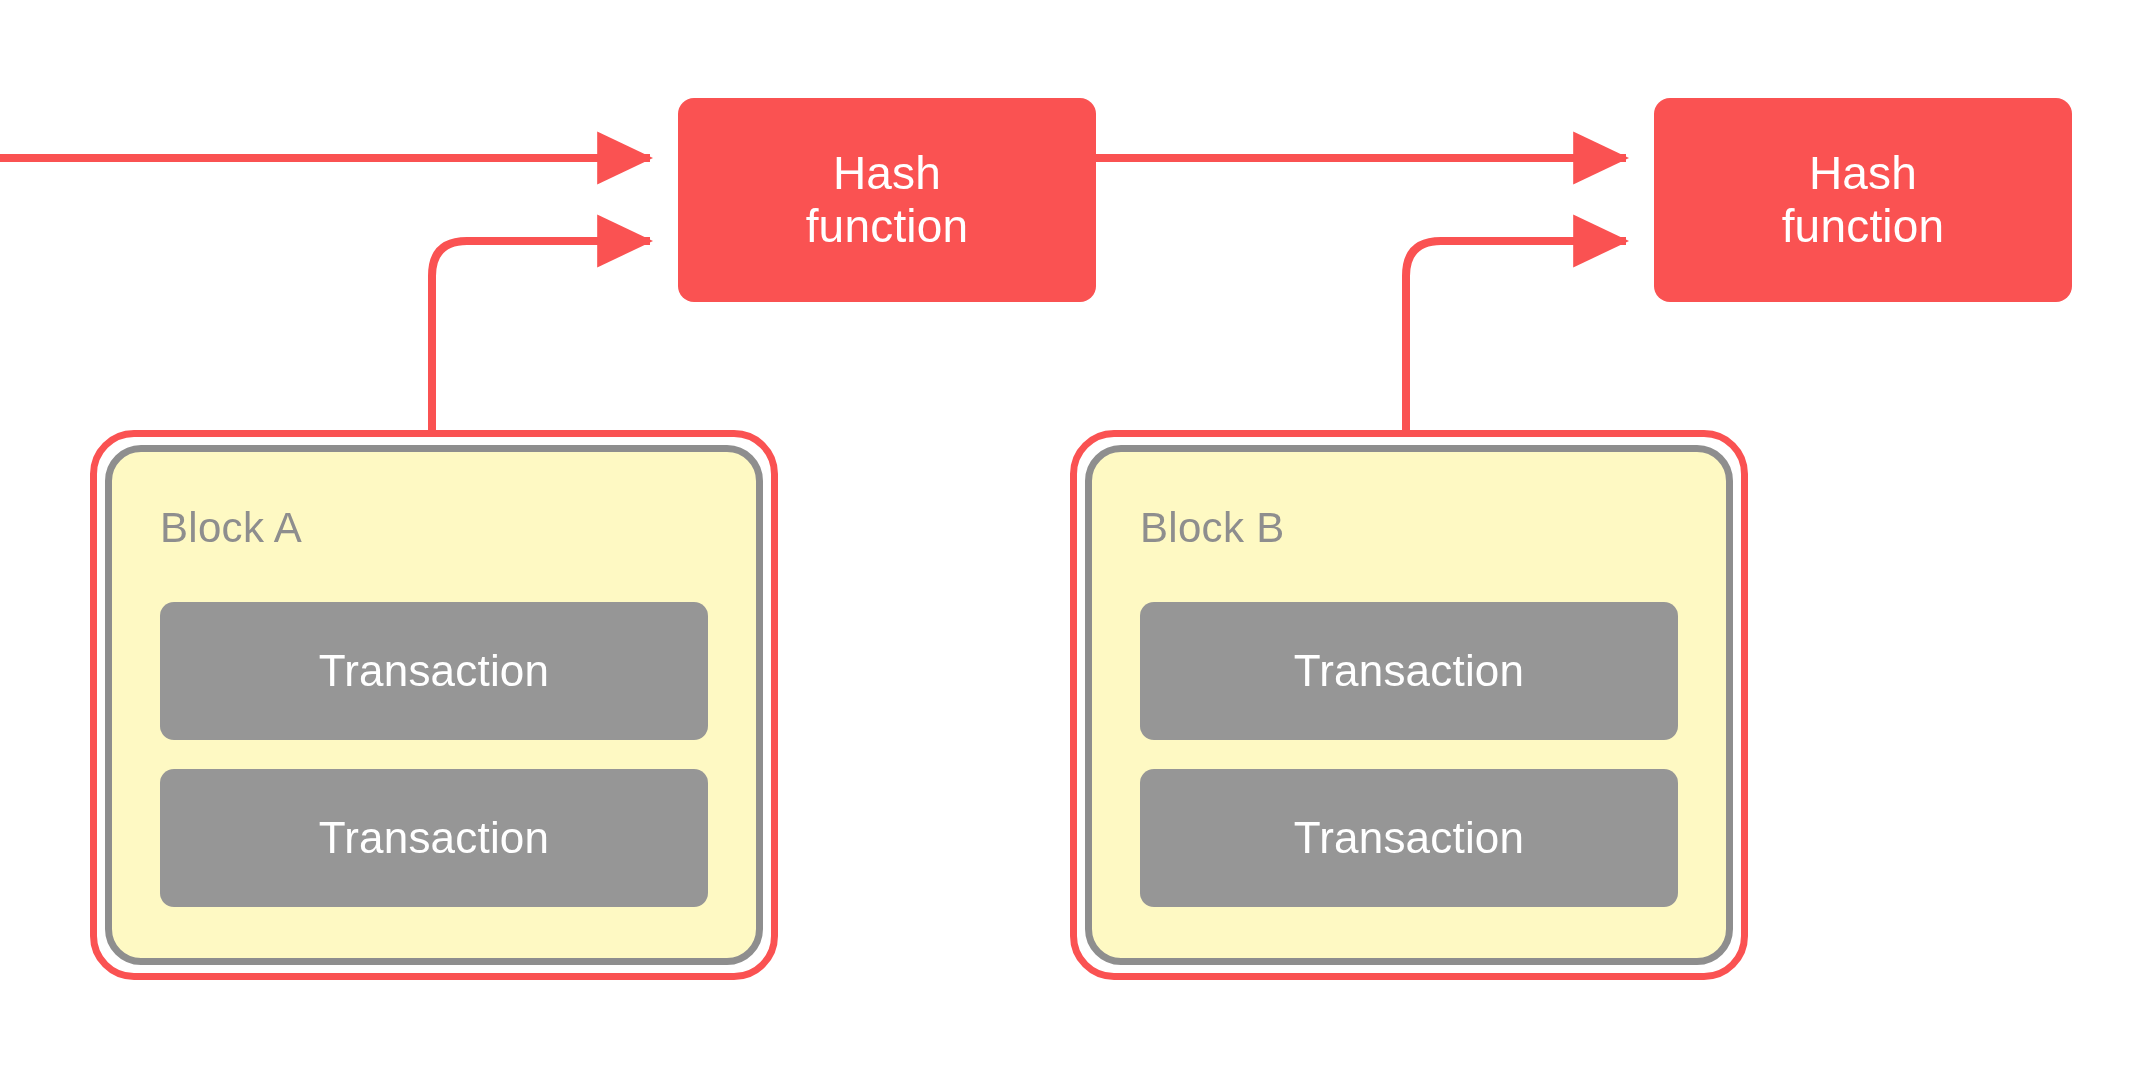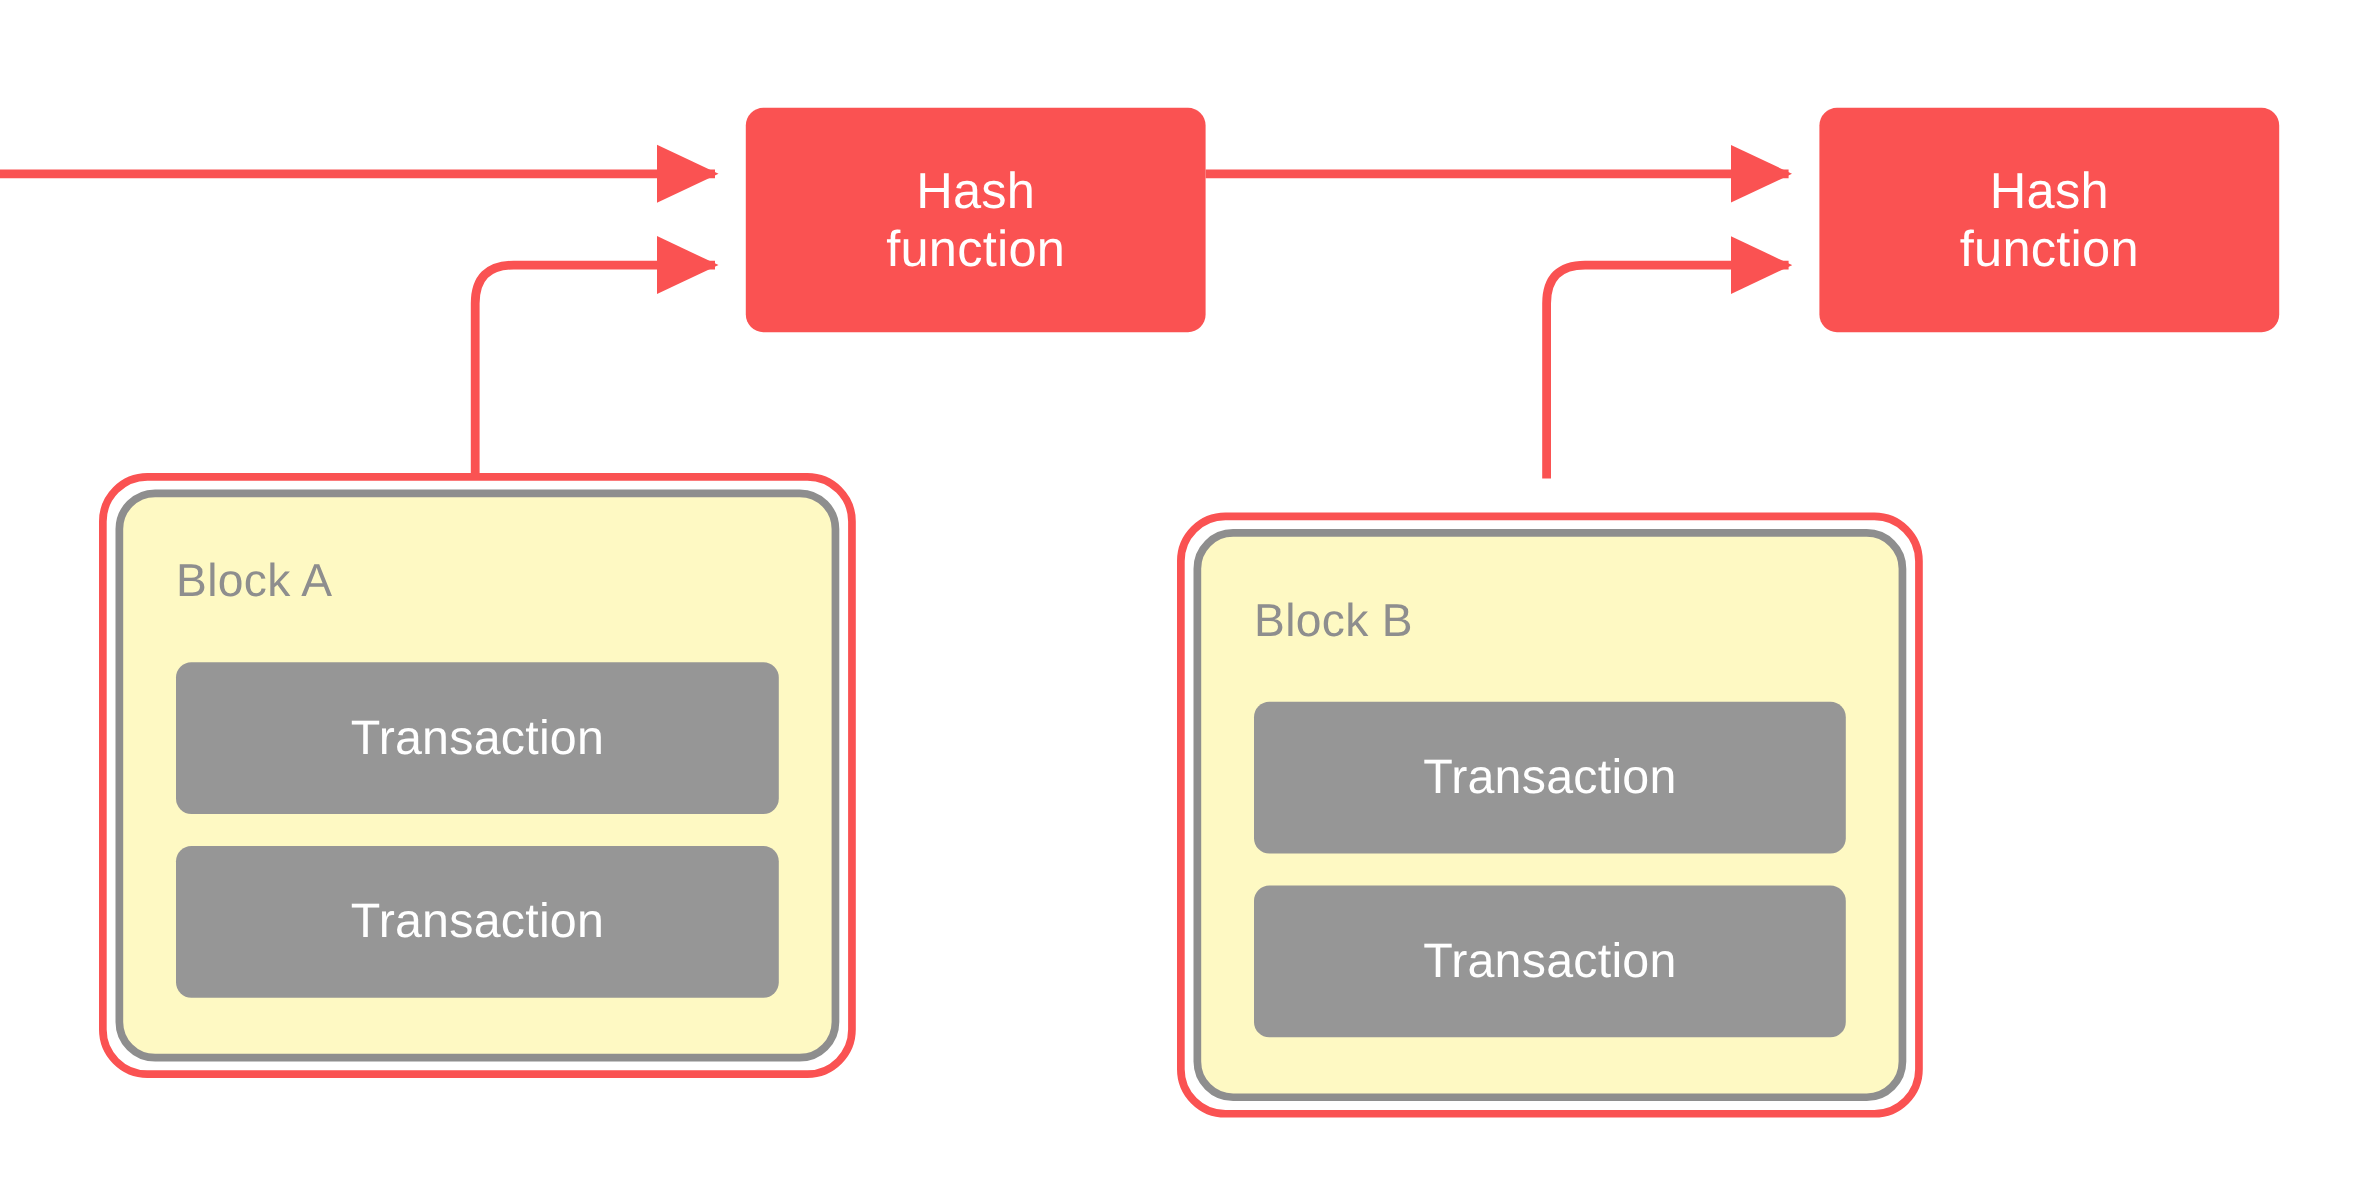--- a/index.html
+++ b/index.html
@@ -143,21 +143,21 @@
   <div class="block-outer" style="left:90px; top:430px; width:688px; height:550px;">
     <div class="block-inner">
       <div class="block-title">Block A</div>
       <div class="tx-list">
         <div class="tx">Transaction</div>
         <div class="tx">Transaction</div>
       </div>
     </div>
   </div>
 
-  <div class="block-outer" style="left:1070px; top:430px; width:678px; height:550px;margin-top:36px;">
+  <div class="block-outer" style="left:1070px; top:430px; width:678px; height:550px;">
     <div class="block-inner">
       <div class="block-title">Block B</div>
       <div class="tx-list">
         <div class="tx">Transaction</div>
         <div class="tx">Transaction</div>
       </div>
     </div>
   </div>
 
 </div>

